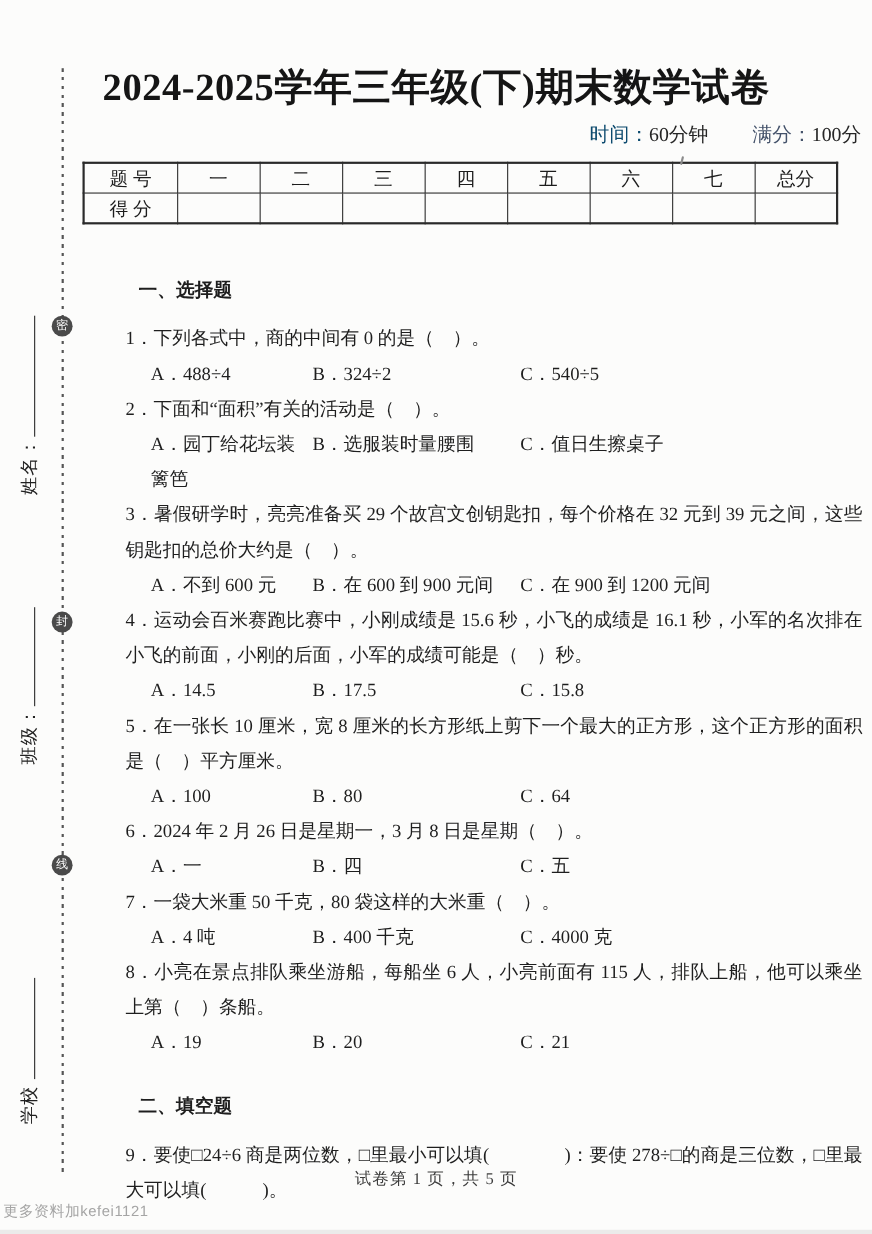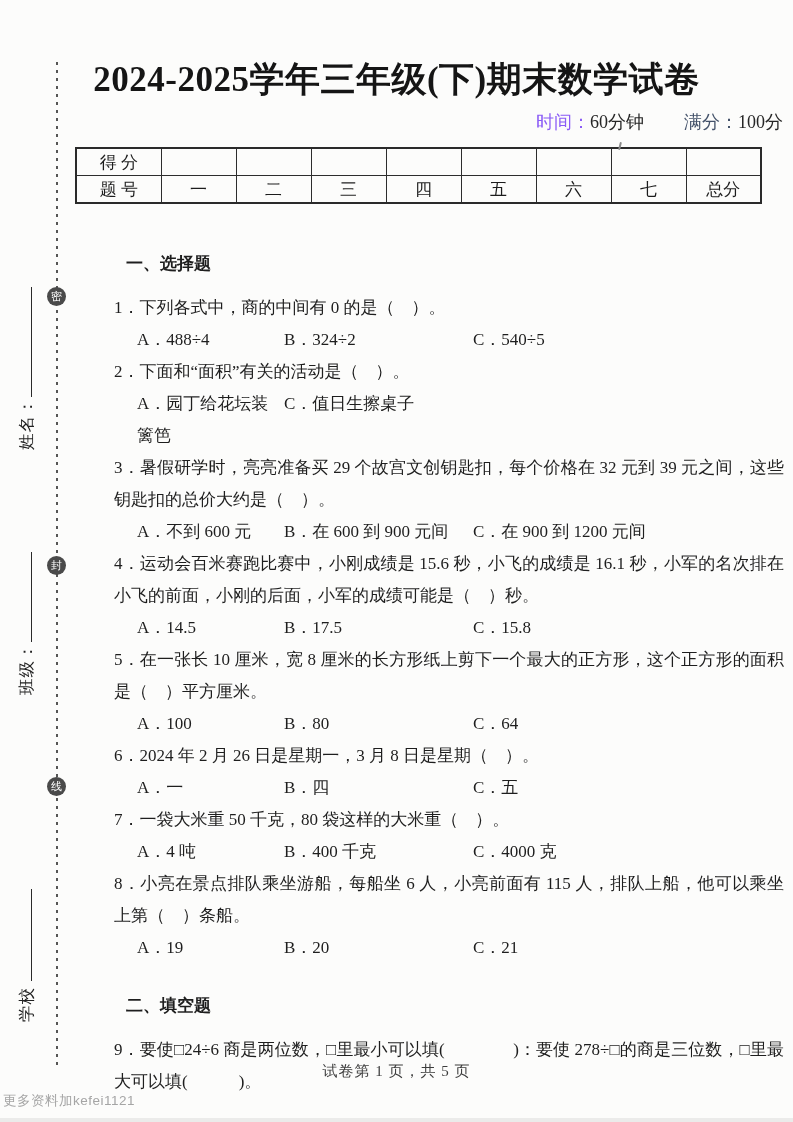--- a/index.html
+++ b/index.html
@@ -16,21 +16,21 @@
   
   .title{
     position:absolute;top:56px;left:0;width:100%;
     text-align:center;font-size:35px;font-weight:700;
     letter-spacing:0.5px;color:#151515;white-space:nowrap;
   }
   .meta{
     position:absolute;top:110px;left:536px;width:250px;
     font-size:18px;white-space:nowrap;color:#222;
   }
-  .meta .lbl-time{color:#8b5cf6;}
+  .meta .lbl-time{color:#0c4a6e;}
   .meta .lbl-full{color:#44526a;margin-left:40px;}
   .meta .val{color:#262626;}
 
   
   table.score-table{
     position:absolute;top:147px;left:75px;
     border-collapse:collapse;table-layout:fixed;
     background:transparent;
   }
   table.score-table td{
@@ -129,59 +129,60 @@
         <col style="width:75px">
         <col style="width:75px">
         <col style="width:75px">
         <col style="width:75px">
         <col style="width:75px">
         <col style="width:75px">
         <col style="width:75px">
     </colgroup>
     <tbody>
         <tr>
-      <td>得 分</td>
-      <td></td>
-      <td></td>
-      <td></td>
-      <td></td>
-      <td></td>
-      <td></td>
-      <td></td>
-      <td></td>
-    </tr>
-    <tr>
       <td>题 号</td>
       <td>一</td>
       <td>二</td>
       <td>三</td>
       <td>四</td>
       <td>五</td>
       <td>六</td>
       <td>七</td>
       <td>总分</td>
     </tr>
+    <tr>
+      <td>得 分</td>
+      <td></td>
+      <td></td>
+      <td></td>
+      <td></td>
+      <td></td>
+      <td></td>
+      <td></td>
+      <td></td>
+    </tr>
   </tbody>
     </table>
   <div class="artifact-mark"></div>
 
   <div class="content">
 
     <p class="sec-heading">一、选择题</p>
 
     <p class="q-stem">1．下列各式中，商的中间有 0 的是（　）。</p>
     <div class="opt-row">
       <span class="opt-a">A．488÷4</span>
       <span class="opt-b">B．324÷2</span>
       <span class="opt-c">C．540÷5</span>
     </div>
 
     <p class="q-stem">2．下面和“面积”有关的活动是（　）。</p>
     <div class="opt-row">
       <span class="opt-a">A．园丁给花坛装篱笆</span>
+      <span class="opt-b">B．选服装时量腰围</span>
       <span class="opt-c">C．值日生擦桌子</span>
     </div>
 
     <p class="q-stem">3．暑假研学时，亮亮准备买 29 个故宫文创钥匙扣，每个价格在 32 元到 39 元之间，这些钥匙扣的总价大约是（　）。</p>
     <div class="opt-row">
       <span class="opt-a">A．不到 600 元</span>
       <span class="opt-b">B．在 600 到 900 元间</span>
       <span class="opt-c">C．在 900 到 1200 元间</span>
     </div>
 

